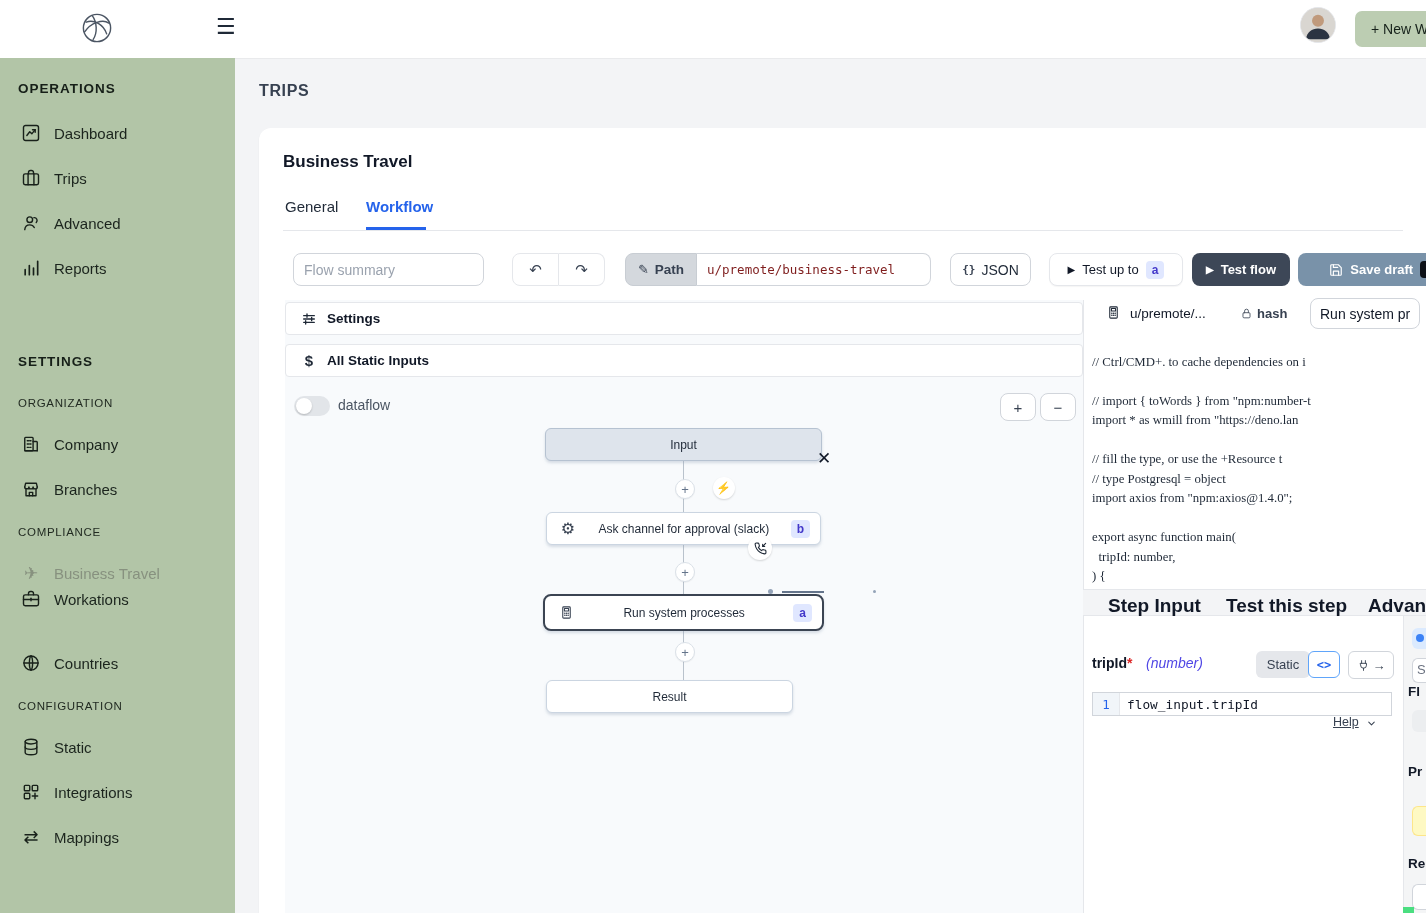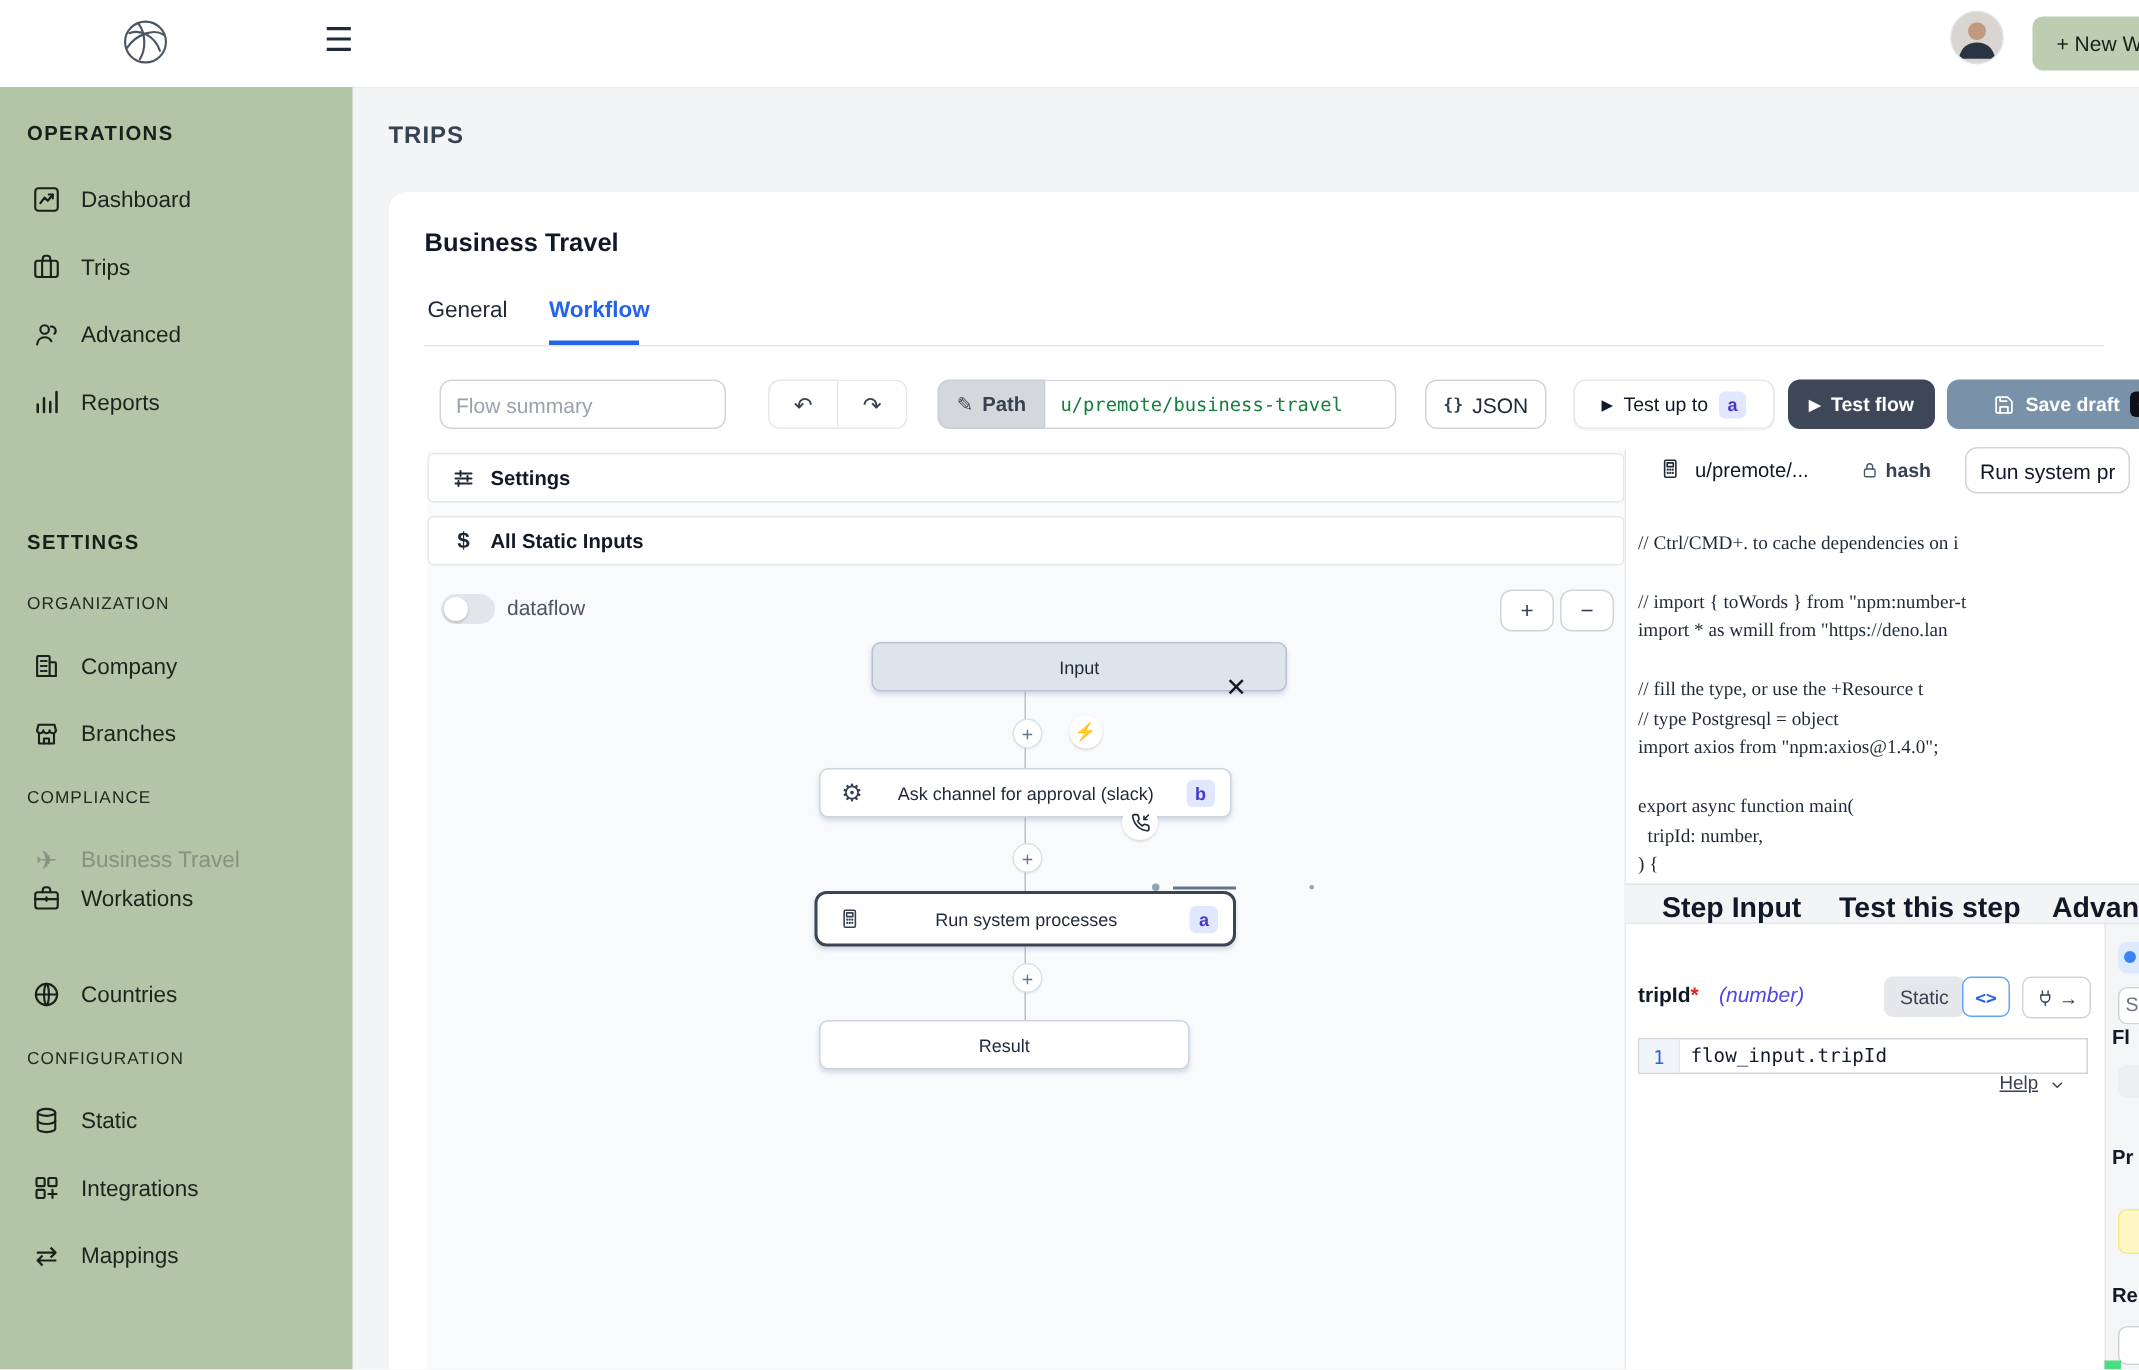--- a/index.html
+++ b/index.html
@@ -43,21 +43,21 @@
   .fs-input::placeholder{color:#9aa2ae;}
   .undo-group{left:512px;width:93px;display:flex;}
   .ur-btn{flex:1;background:#fff;border:1px solid #e5e7eb;display:flex;align-items:center;justify-content:center;
           font-size:15px;color:#374151;cursor:pointer;}
   .ur-btn:first-child{border-radius:8px 0 0 8px;}
   .ur-btn:last-child{border-radius:0 8px 8px 0;border-left:none;}
   .path-group{left:625px;display:flex;}
   .path-btn{width:72px;height:33px;background:#d4d8dd;border:1px solid #c8cdd3;border-radius:8px 0 0 8px;
             display:flex;align-items:center;justify-content:center;gap:6px;font-size:13.5px;font-weight:bold;color:#374151;cursor:pointer;box-sizing:border-box;}
   .path-input{width:234px;height:33px;border:1px solid #d1d5db;border-left:none;border-radius:0 8px 8px 0;
-              font-family:"DejaVu Sans Mono",monospace;font-size:12.5px;color:#15803d;padding:0 10px;box-sizing:border-box;}
+              font-family:"DejaVu Sans Mono",monospace;font-size:12.5px;color:#7f1d1d;padding:0 10px;box-sizing:border-box;}
   .json-btn{left:950px;width:81px;background:#fff;border:1px solid #d1d5db;border-radius:8px;
             display:flex;align-items:center;justify-content:center;gap:6px;font-size:14px;color:#1f2937;cursor:pointer;}
   .json-ico{font-family:"DejaVu Sans Mono",monospace;font-size:11px;font-weight:bold;color:#374151;}
   .testup-btn{left:1049px;width:134px;background:#fff;border:1px solid #e5e7eb;border-radius:8px;
             display:flex;align-items:center;justify-content:center;gap:7px;font-size:13px;color:#111827;cursor:pointer;box-shadow:0 1px 1px rgba(0,0,0,.04);}
   .play{font-size:10px;color:#111827;}
   .badge-ind{background:#e0e7ff;color:#4338ca;font-weight:bold;font-size:12px;border-radius:4px;
              padding:2px 6px;line-height:14px;}
   .testflow-btn{left:1192px;width:98px;background:#3d4757;border-radius:8px;color:#fff;
             display:flex;align-items:center;justify-content:center;gap:7px;font-size:13px;font-weight:bold;cursor:pointer;}
@@ -76,21 +76,21 @@
   .toggle{left:294px;top:396px;width:36px;height:20px;background:#e2e5e9;border-radius:10px;cursor:pointer;}
   .knob{position:absolute;left:2px;top:2px;width:16px;height:16px;border-radius:50%;background:#fff;box-shadow:0 1px 2px rgba(0,0,0,.2);}
   .toggle-label{left:338px;top:397px;font-size:14px;color:#4b5563;}
   .zoom-btn{top:393px;width:36px;height:28px;background:#fff;border:1px solid #d1d5db;border-radius:8px;
             display:flex;align-items:center;justify-content:center;font-size:15px;color:#374151;cursor:pointer;box-sizing:border-box;}
 
   .edge{left:683px;top:461px;width:1px;height:219px;background:#b9c2cc;}
   .node{box-sizing:border-box;background:#fff;border:1px solid #cbd5e1;border-radius:6px;
         box-shadow:0 2px 3px rgba(148,163,184,.35);display:flex;align-items:center;font-size:12px;color:#1f2937;cursor:pointer;}
   .node .nlabel{flex:1;text-align:center;}
-  .node-input{left:545px;top:428px;width:277px;height:33px;background:#dee4ec;border-color:#b6c2d1;margin-left:36px;}
+  .node-input{left:545px;top:428px;width:277px;height:33px;background:#dee4ec;border-color:#b6c2d1;}
   .node-step1{left:546px;top:512px;width:275px;height:33px;}
   .node-step2{left:543px;top:594px;width:281px;height:37px;border:2px solid #3b4452;border-radius:8px;}
   .node-result{left:546px;top:680px;width:247px;height:33px;}
   .node-icon{margin-left:12px;width:18px;display:flex;justify-content:center;color:#374151;}
   .node-badge{margin-right:10px;}
   .close-x{left:817px;top:448px;font-size:17px;color:#111827;cursor:pointer;}
   .conn-circle{border-radius:50%;background:#fff;display:flex;align-items:center;justify-content:center;cursor:pointer;}
   .plus-c{width:18px;height:18px;left:675px;border:1px solid #dbe1e8;color:#64748b;font-size:13px;box-shadow:0 1px 1px rgba(0,0,0,.05);}
   .bolt-c{width:22px;height:22px;left:713px;top:477px;color:#111827;font-size:12px;box-shadow:0 1px 2px rgba(0,0,0,.15);}
   .phone-c{width:24px;height:24px;left:748px;top:536px;color:#1f2937;box-shadow:0 1px 2px rgba(0,0,0,.15);}

